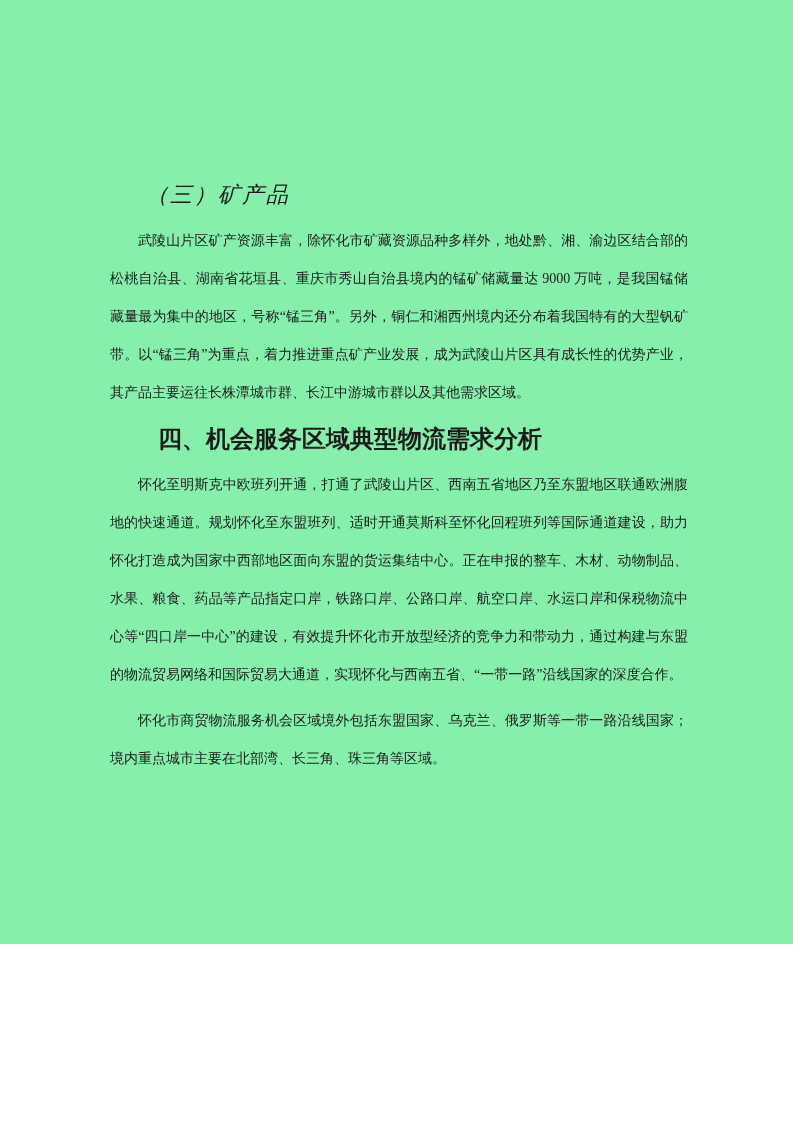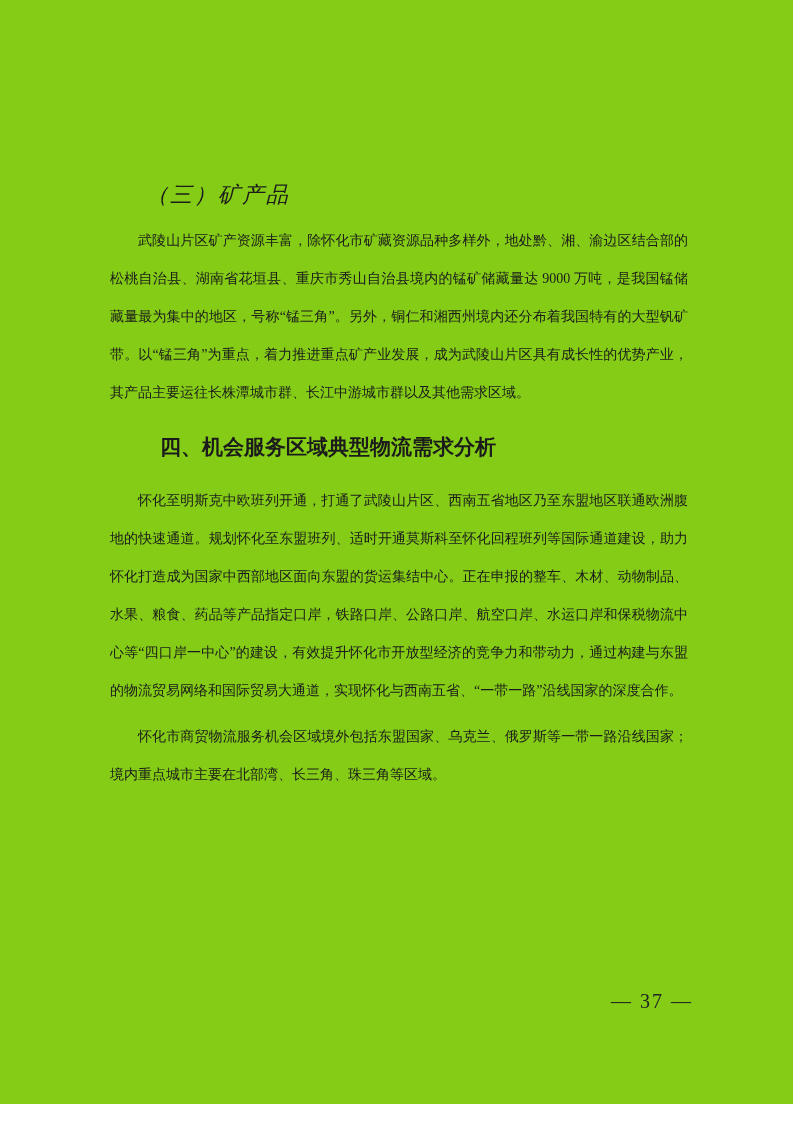--- a/index.html
+++ b/index.html
@@ -3,22 +3,22 @@
 <meta charset="utf-8">
 <style>
   html, body {
     margin: 0;
     padding: 0;
     background: #ffffff;
   }
   .page {
     position: relative;
     width: 793px;
-    height: 1104px;
-    background: #84cc16;
+    height: 944px;
+    background: #86efac;
     overflow: hidden;
     font-family: "Liberation Serif", "DejaVu Serif", serif;
     color: #1b1b1b;
   }
   .content {
     position: absolute;
     left: 102px;
     top: 176px;
     width: 594px;
   }
@@ -34,22 +34,22 @@
   }
   .body-para {
     margin: 8px;
     font-size: 14px;
     line-height: 38px;
     text-align: justify;
     text-indent: 2em;
     font-family: Liberation Serif, serif;
   }
   .heading-bold {
-    margin: 16px;
-    font-size: 21px;
+    margin: 8px;
+    font-size: 24px;
     line-height: 38px;
     font-weight: bold;
     font-style: normal;
     text-indent: 2em;
     font-family: "Liberation Sans", "DejaVu Sans", sans-serif;
   }
   .page-number {
     position: absolute;
     top: 988px;
     right: 100px;

